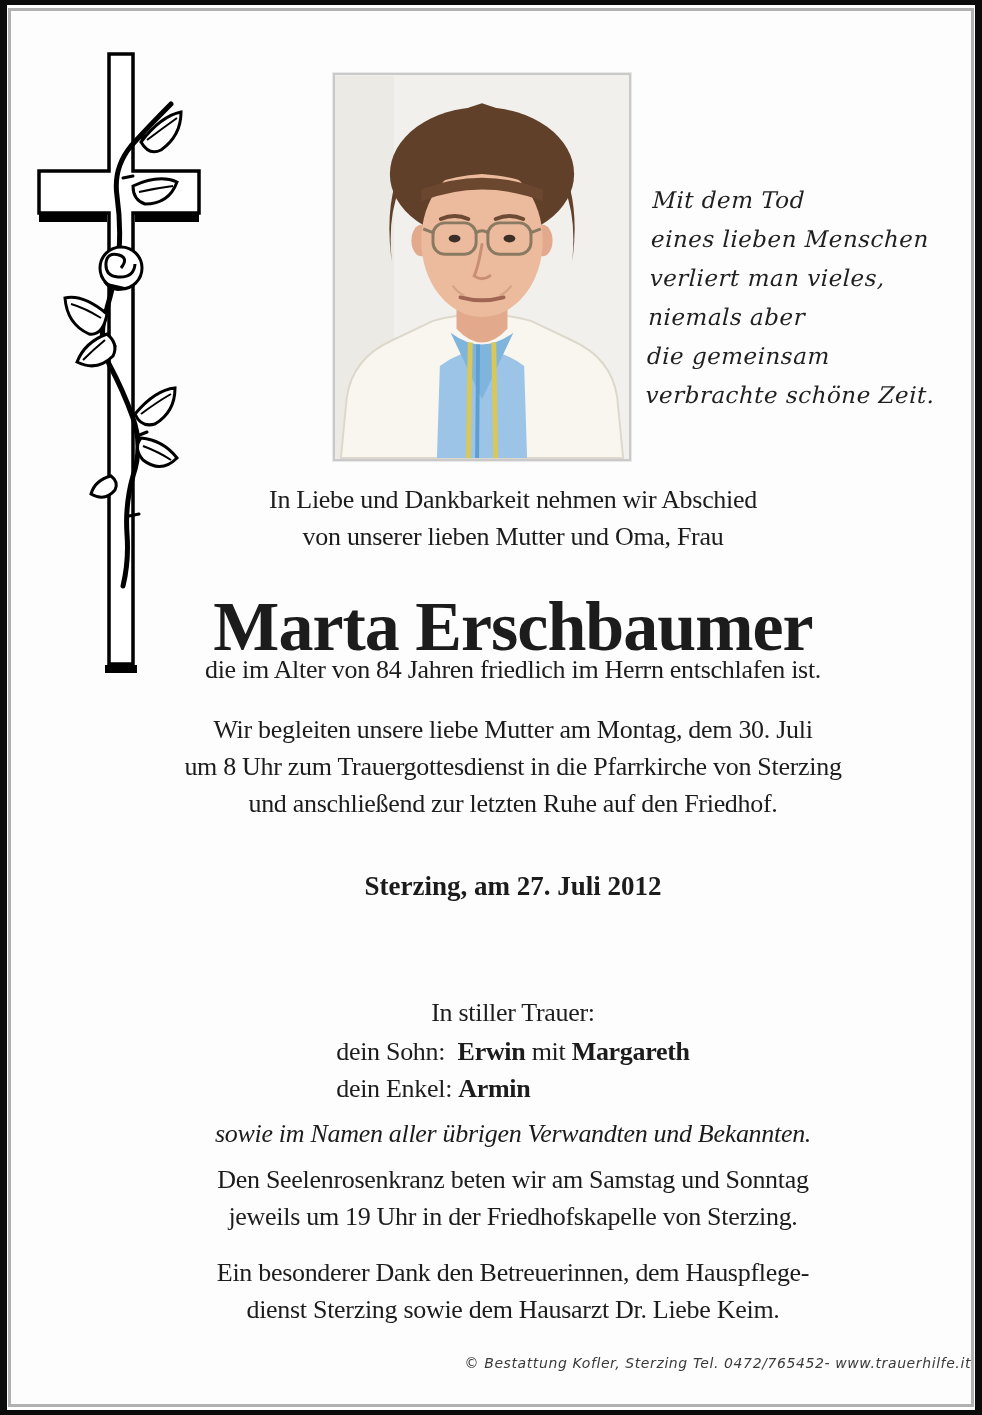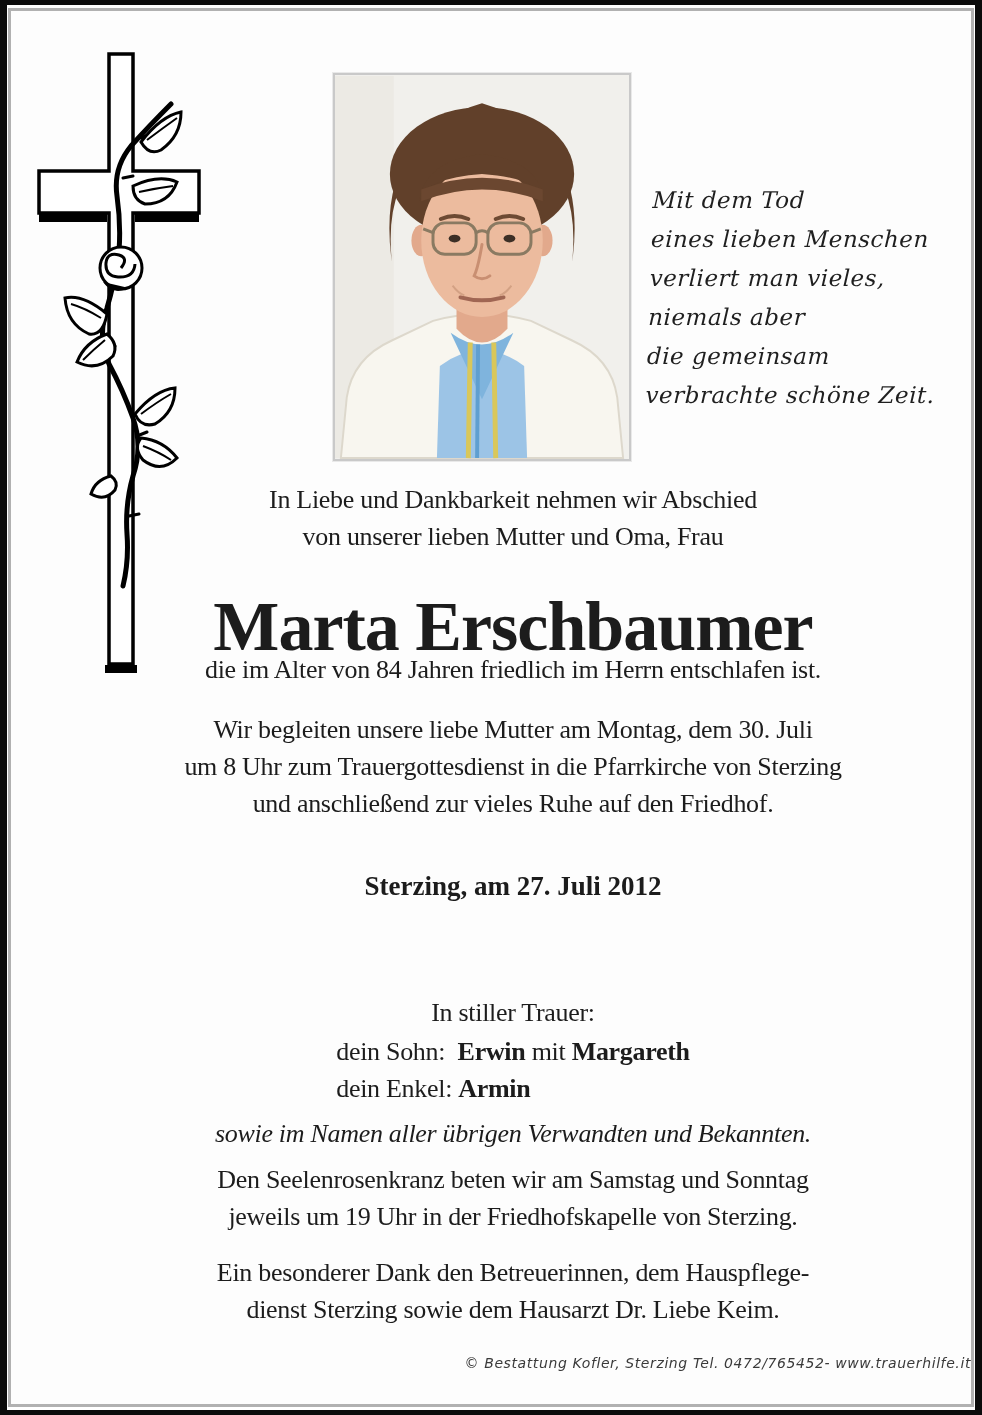--- a/index.html
+++ b/index.html
@@ -203,21 +203,21 @@
       <div>von unserer lieben Mutter und Oma, Frau</div>
     </div>
 
     <div class="center-block name-block">Marta Erschbaumer</div>
 
     <div class="center-block body-text death-line">die im Alter von 84 Jahren friedlich im Herrn entschlafen ist.</div>
 
     <div class="center-block body-text funeral">
       <div>Wir begleiten unsere liebe Mutter am Montag, dem 30. Juli</div>
       <div>um 8 Uhr zum Trauergottesdienst in die Pfarrkirche von Sterzing</div>
-      <div>und anschließend zur vieles Ruhe auf den Friedhof.</div>
+      <div>und anschließend zur letzten Ruhe auf den Friedhof.</div>
     </div>
 
     <div class="center-block dateline">Sterzing, am 27. Juli 2012</div>
 
     <div class="center-block body-text mourning">In stiller Trauer:</div>
 
     <div class="center-block body-text family">
       <span class="family-names">
         <span class="family-line"><span>dein Sohn:</span>&nbsp; <b>Erwin</b> <span>mit</span> <b>Margareth</b></span>
         <span class="family-line"><span>dein Enkel:</span> <b>Armin</b></span>

